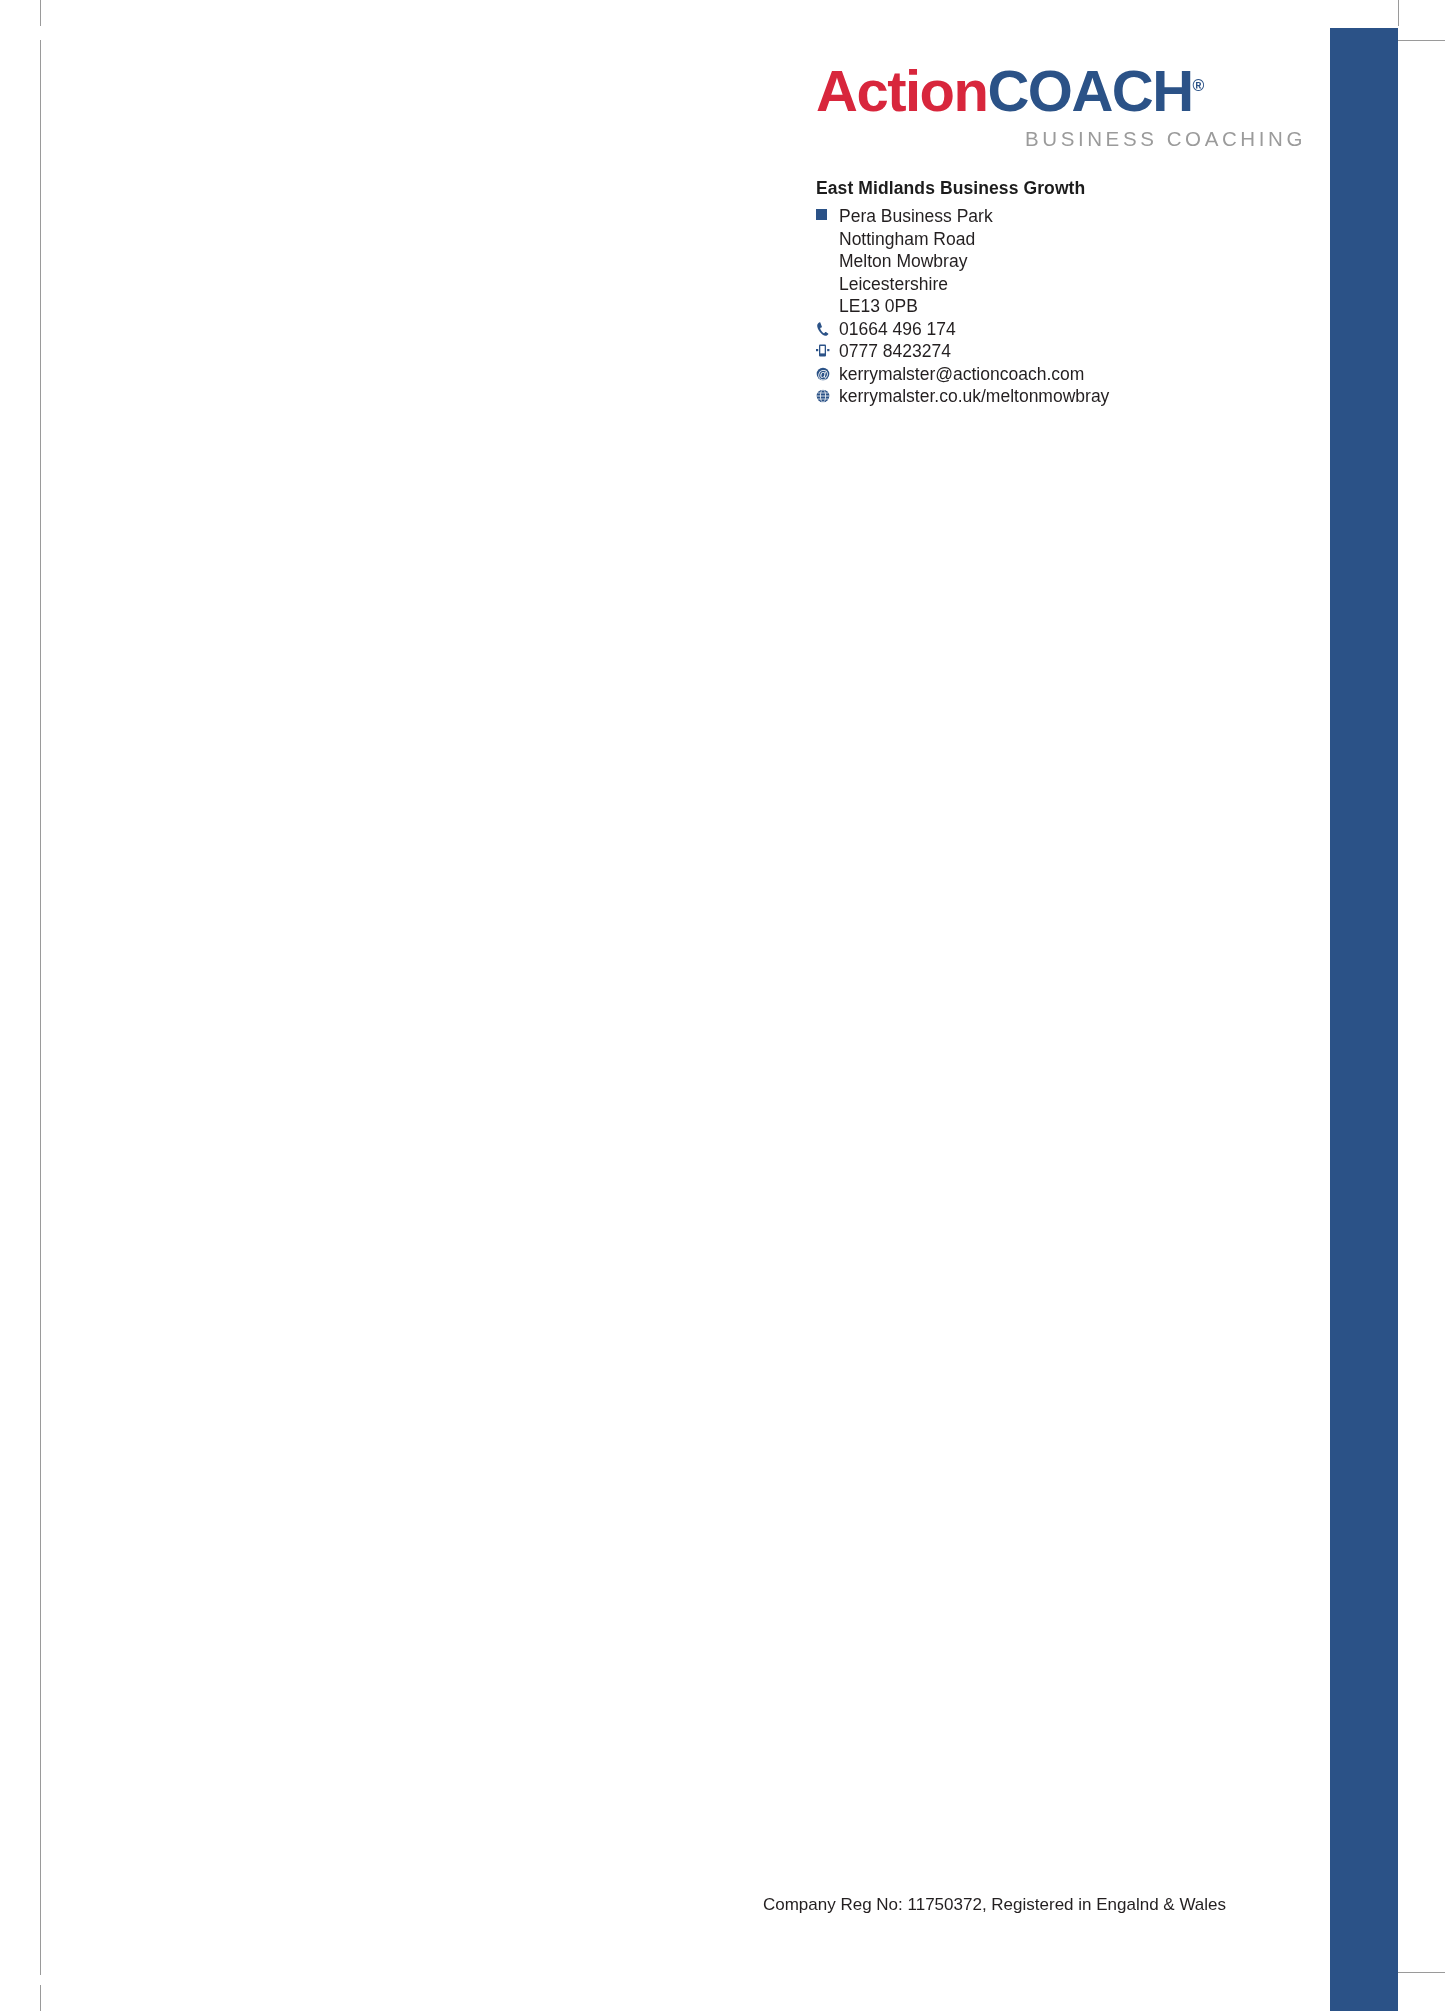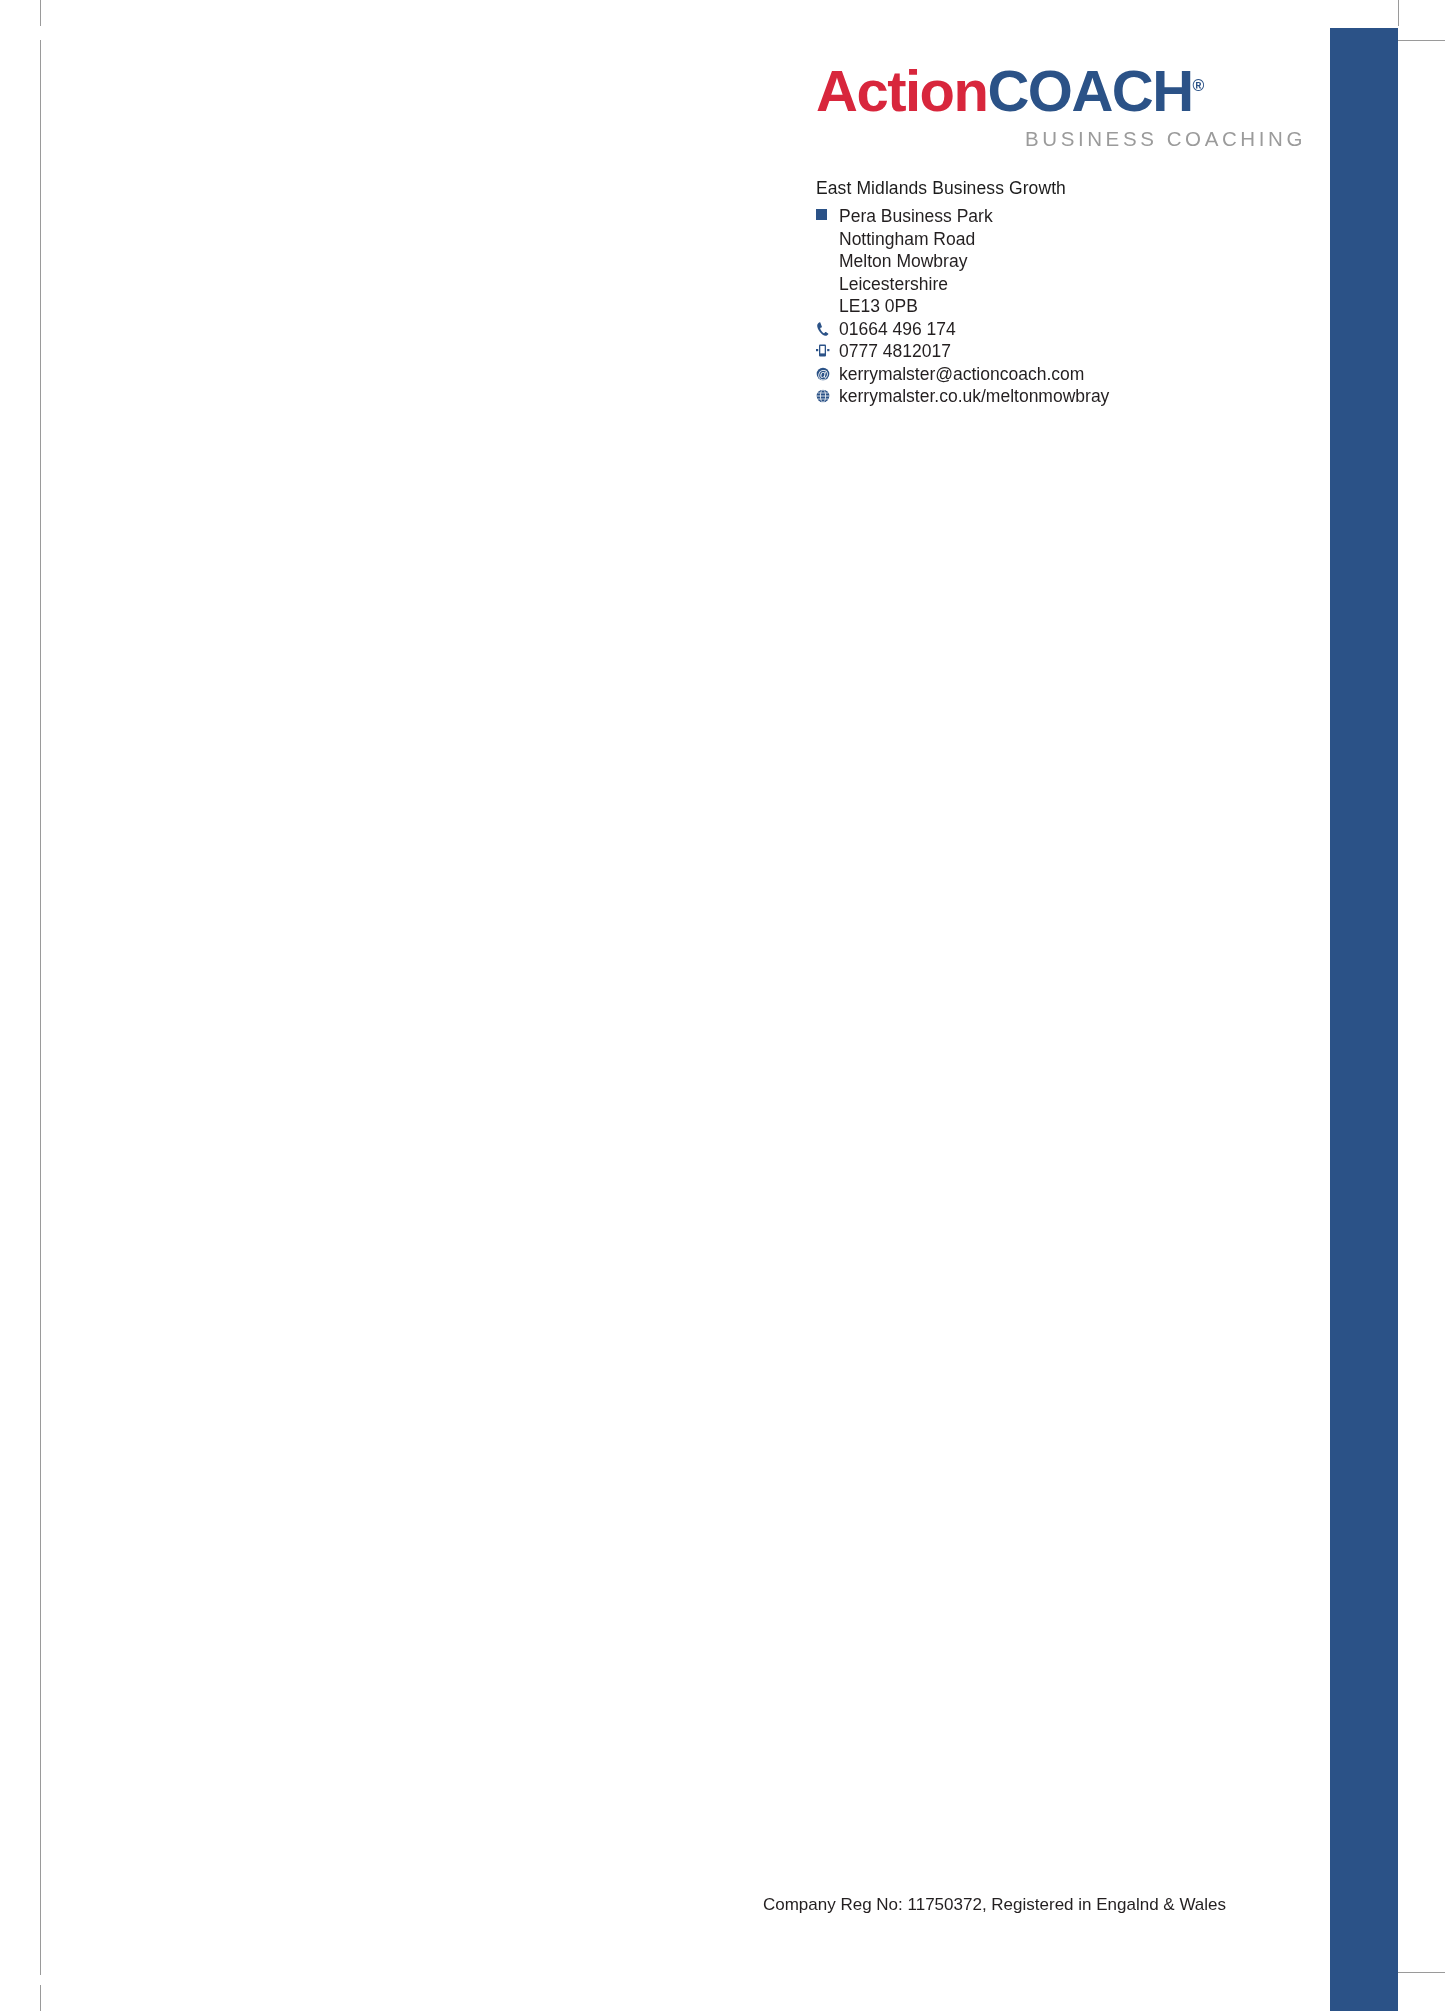--- a/index.html
+++ b/index.html
@@ -76,21 +76,21 @@
   
   .contact-block {
     position: absolute;
     left: 816px;
     top: 178px;
     width: 470px;
     color: #231f20;
   }
   .contact-title {
     font-size: 17.5px;
-    font-weight: 400;
+    font-weight: 700;
     letter-spacing: 0.1px;
     margin: 0 0 6px 0;
     color: #1c1c1c;
   }
   .contact-row {
     display: flex;
     align-items: flex-start;
     font-size: 17.5px;
     line-height: 22.5px;
     white-space: nowrap;
@@ -182,21 +182,21 @@
 
     <div class="contact-row">
       <span class="ico">
         <svg width="15" height="13" viewBox="0 0 15 13">
           <rect x="3" y="0.5" width="7" height="12" rx="1" fill="#2b5287"></rect>
           <rect x="4.3" y="2" width="4.4" height="7.4" fill="#ffffff"></rect>
           <rect x="0" y="5" width="2.2" height="2.2" fill="#2b5287"></rect>
           <rect x="11.2" y="5" width="2.2" height="2.2" fill="#2b5287"></rect>
         </svg>
       </span>
-      <span class="contact-text">0777 4812017</span>
+      <span class="contact-text">0777 8423274</span>
     </div>
 
     <div class="contact-row">
       <span class="ico">
         <svg width="14" height="14" viewBox="0 0 14 14">
           <circle cx="7" cy="7" r="6.3" fill="#2b5287"></circle>
           <text x="7" y="10.6" font-size="11" font-family="Liberation Sans, sans-serif" fill="#ffffff" text-anchor="middle">@</text>
         </svg>
       </span>
       <span class="contact-text">kerrymalster@actioncoach.com</span>

